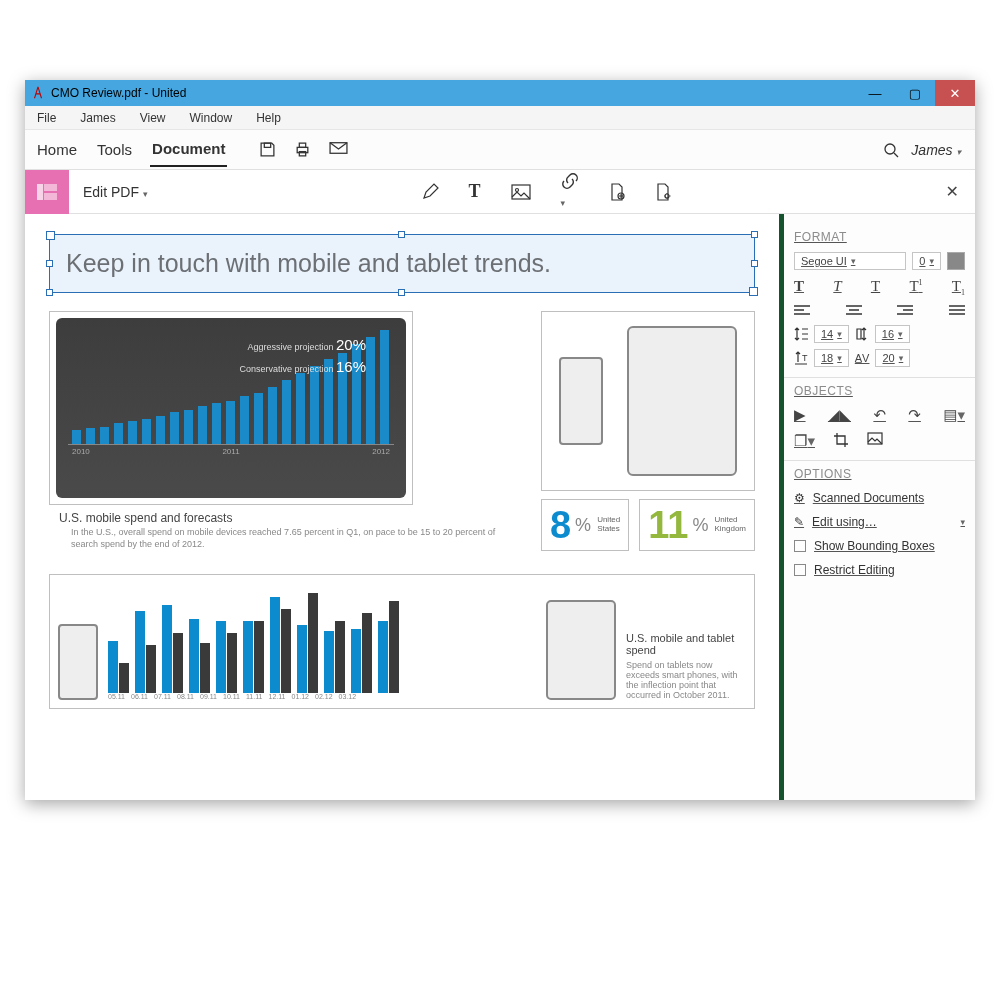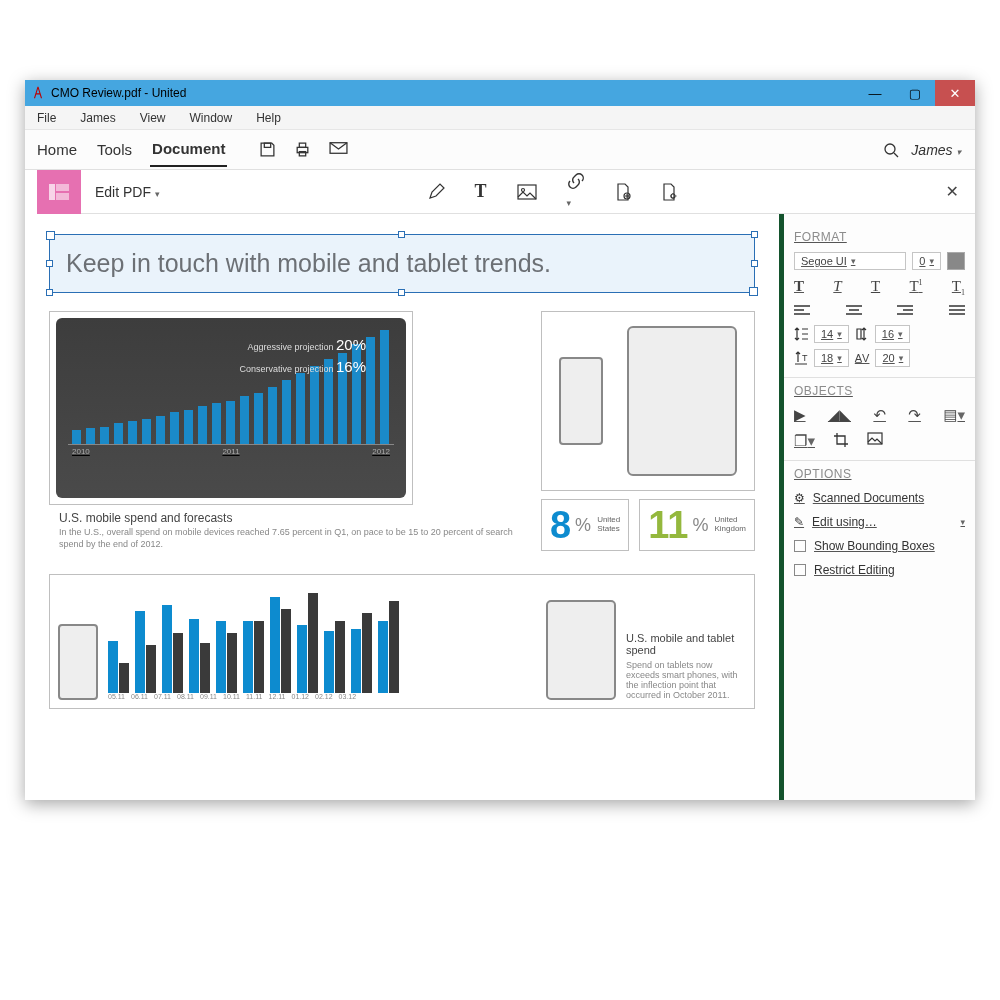--- a/index.html
+++ b/index.html
@@ -16,43 +16,43 @@
   .menubar { height: 24px; background: #f5f5f5; display: flex; align-items: center; font-size: 12px; color: #333; border-bottom: 1px solid #e6e6e6; }
   .menubar span { padding: 0 12px; cursor: default; }
   
   .toptabs { height: 40px; display: flex; align-items: center; justify-content: space-between; border-bottom: 1px solid #e0e0e0; padding: 0 14px 0 10px; background:#fcfcfc; }
   .toptabs-left { display: flex; align-items: center; gap: 16px; }
   .toptabs-left .tab { font-size: 15px; color: #333; padding: 8px 2px; }
   .toptabs-left .tab.active { font-weight: 600; border-bottom: 2px solid #222; }
   .toptabs-left .icongrp { display: flex; gap: 18px; margin-left: 16px; color:#333; }
   .toptabs-right { display:flex; align-items:center; gap:12px; color:#333; font-size:14px;font-style:italic;}
   
-  .editbar { height: 44px; display: flex; align-items: center; border-bottom: 1px solid #e0e0e0; background:#fff;margin-left:12px; }
+  .editbar { height: 44px; display: flex; align-items: center; border-bottom: 1px solid #e0e0e0; background:#fff; }
   .pinkbox { width: 44px; height: 44px; background: #e670b1; display:flex; align-items:center; justify-content:center; color:#fff; font-size:18px;}
   .editlabel { font-size:14px; color:#333; padding:0 14px; }
   .edit-tools { flex: 1; display:flex; align-items:center; justify-content:center; gap:30px; color:#333; font-size:18px;}
   .close-x { padding:0 16px; font-size:16px; color:#444;}
   
   .main { flex:1; display:flex; }
   .canvas { flex:1; background:#fff; padding:20px 24px; }
   .page { background:#fff; }
   .selbox { border:1px solid #2a6fb5; background:#eaf3fb; padding:14px 16px; position:relative; margin-bottom:18px;}
   .selbox::before,.selbox::after{content:'';position:absolute;width:7px;height:7px;background:#fff;border:1px solid #2a6fb5;} 
   .selbox::before{top:-4px;left:-4px;} .selbox::after{bottom:-4px;right:-4px;}
   .selbox .h1{position:absolute;width:7px;height:7px;background:#fff;border:1px solid #2a6fb5;}
   .selbox h2{font-size:25px;font-weight:300;color:#6c7075;}
   .row1{display:flex;gap:16px;margin-bottom:18px;}
-  .panelbox{border:1px solid #bfbfbf;padding:6px;text-decoration:underline;}
+  .panelbox{border:1px solid #bfbfbf;padding:6px;}
   .tabletframe{background:linear-gradient(#3d3d3d,#4a4a4a);border-radius:6px;padding:12px 12px 8px;color:#fff;font-size:9px;width:350px;height:180px;position:relative;}
   .chartarea{height:115px;display:flex;align-items:flex-end;gap:5px;padding:0 4px;border-bottom:1px solid #888;}
   .bar{width:9px;background:#1a8ac9;}
   .xl{display:flex;justify-content:space-between;font-size:8px;color:#aaa;padding:2px 4px 0;}
   .caption{padding:6px 10px;}
   .caption .ct{font-size:12px;color:#444;margin-bottom:2px;}
-  .caption .cd{font-size:9px;color:#888;line-height:1.3;}
+  .caption .cd{font-size:9px;color:#888;line-height:1.3;margin-left:12px;}
   .right1{width:260px;}
   .devices{height:180px;border:1px solid #bfbfbf;display:flex;align-items:center;justify-content:center;gap:24px;padding:10px;}
   .phone{width:44px;height:88px;border:2px solid #888;border-radius:4px;background:#eee;}
   .tablet{width:110px;height:150px;border:2px solid #888;border-radius:6px;background:#eee;}
   .statboxes{display:flex;gap:10px;margin-top:8px;}
   .stat{flex:1;border:1px solid #bfbfbf;padding:6px 8px;display:flex;align-items:center;gap:4px;}
   .stat .big{font-size:38px;font-weight:600;line-height:1;}
   .stat .pct{font-size:18px;color:#888;}
   .stat .lbl{font-size:8px;color:#666;line-height:1.1;margin-left:2px;}
   .row2{border:1px solid #bfbfbf;display:flex;padding:8px;gap:10px;align-items:flex-end;}

